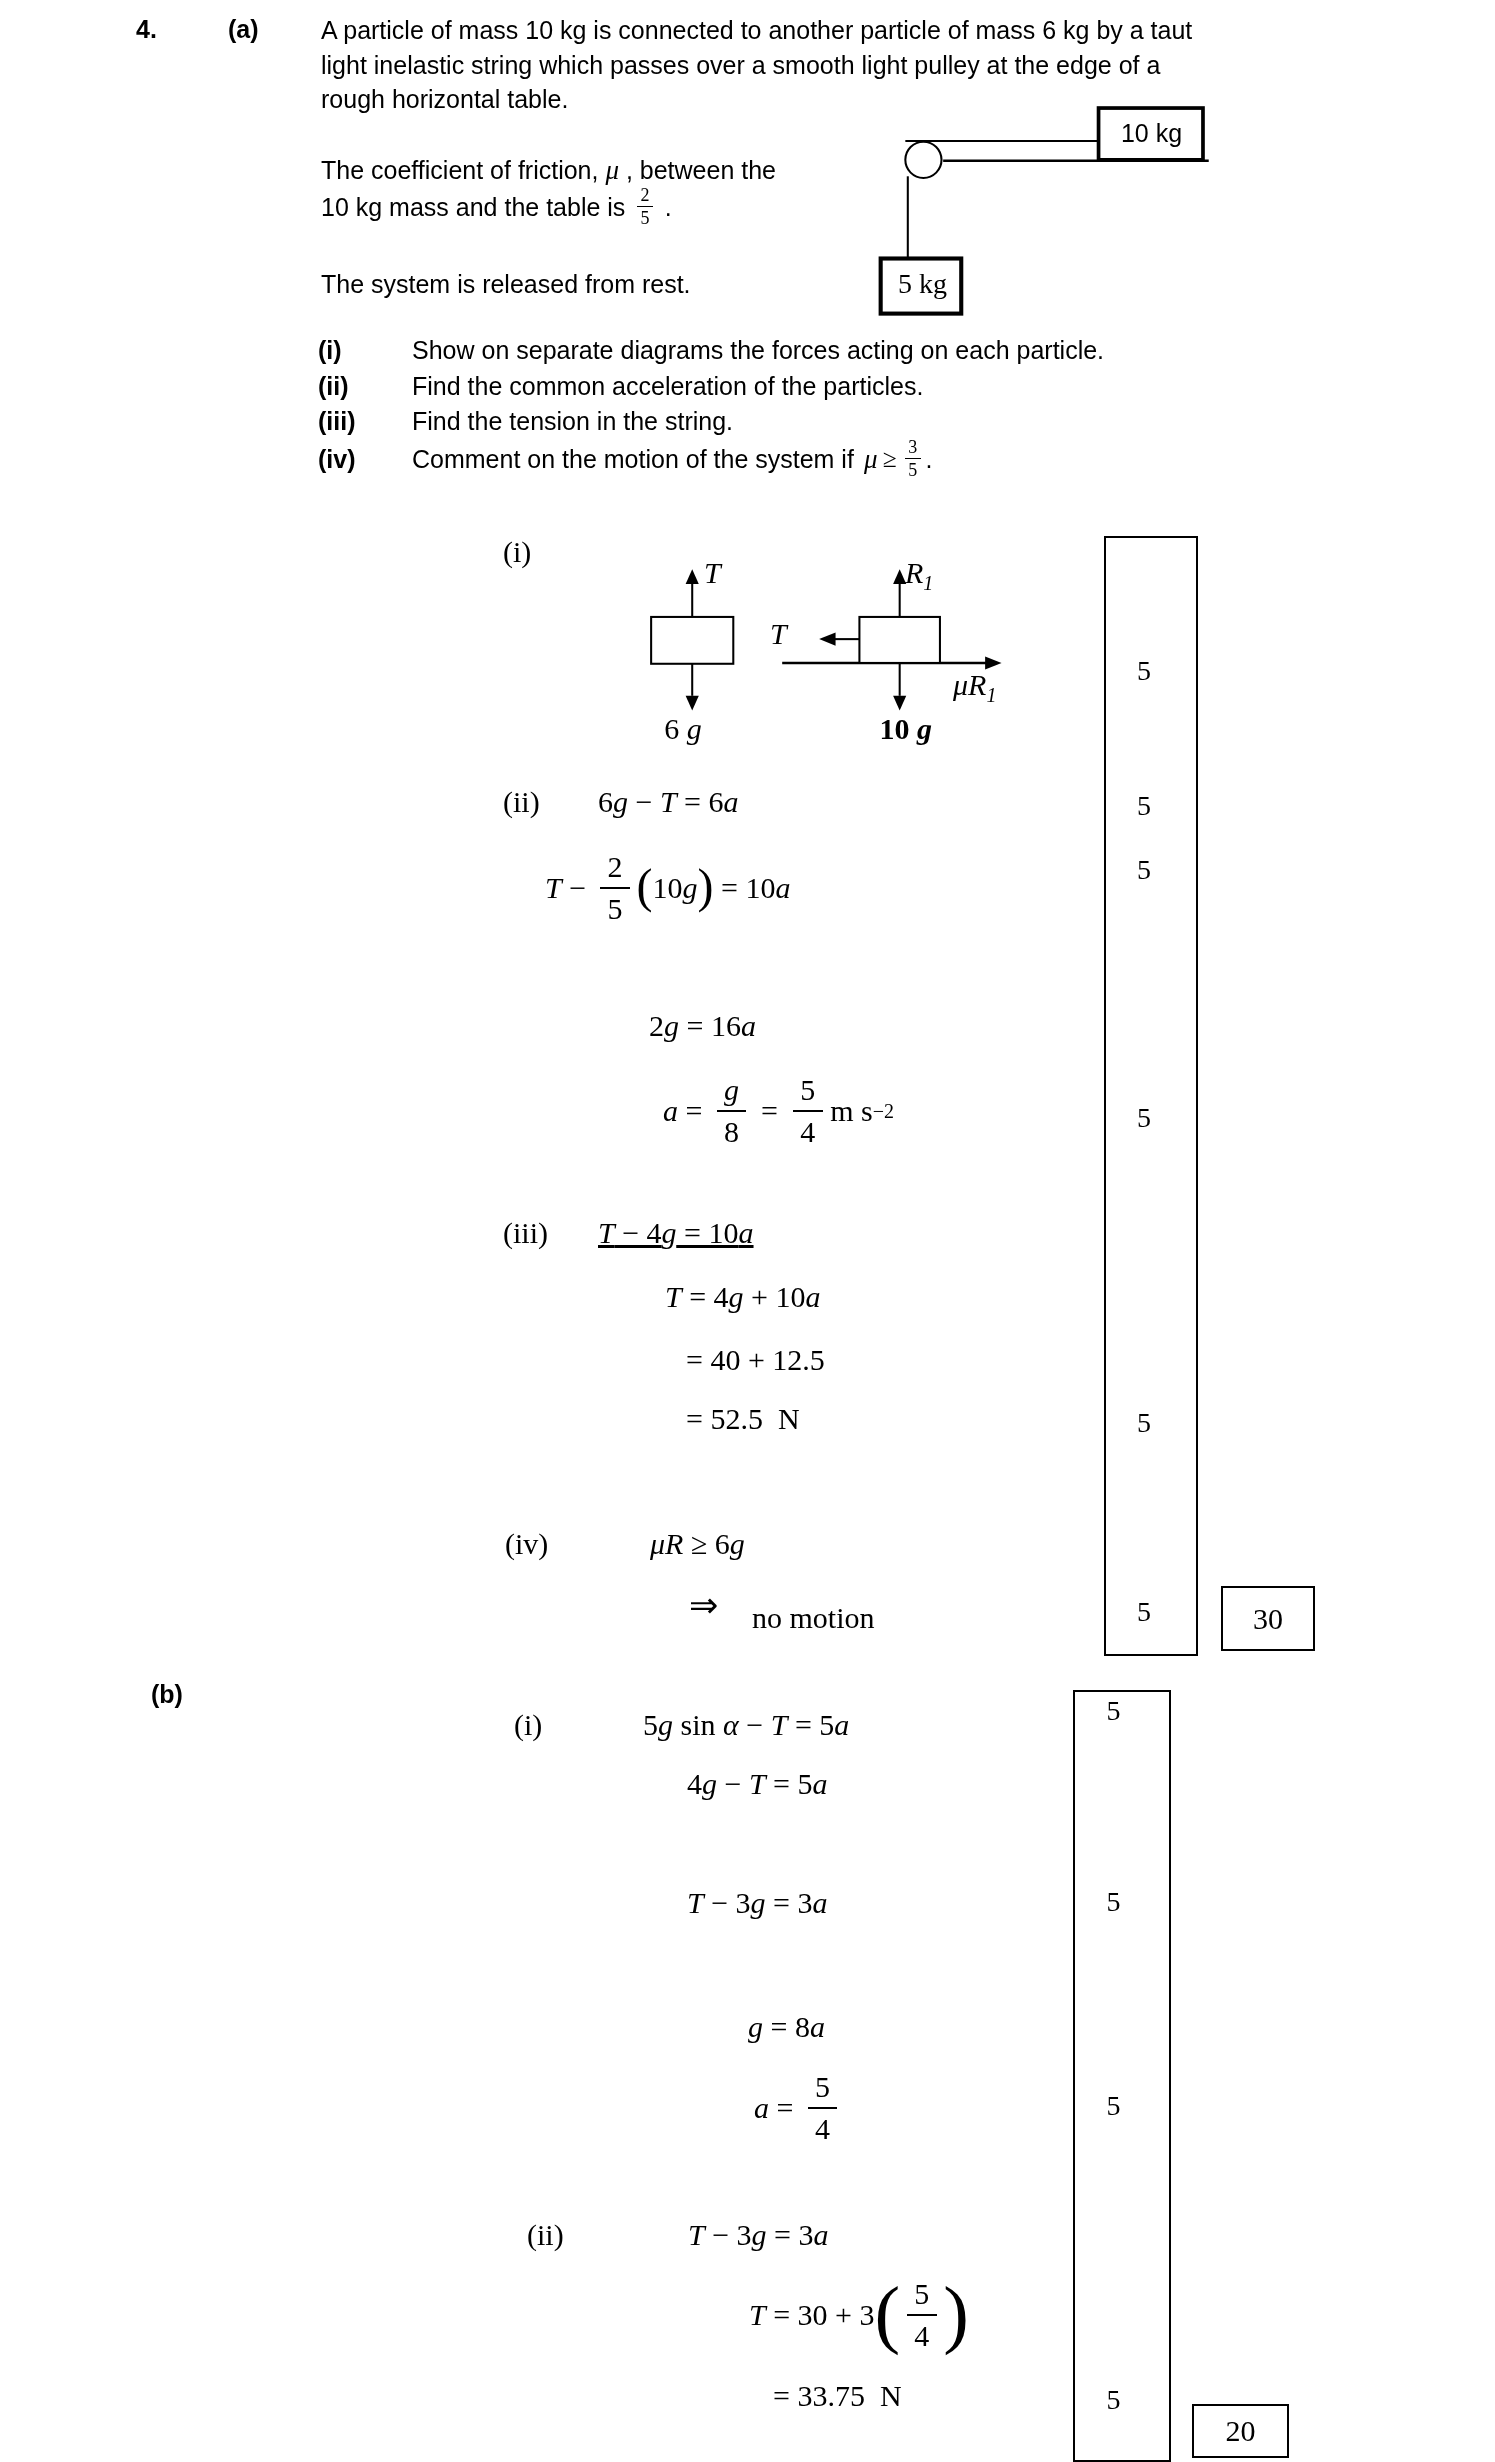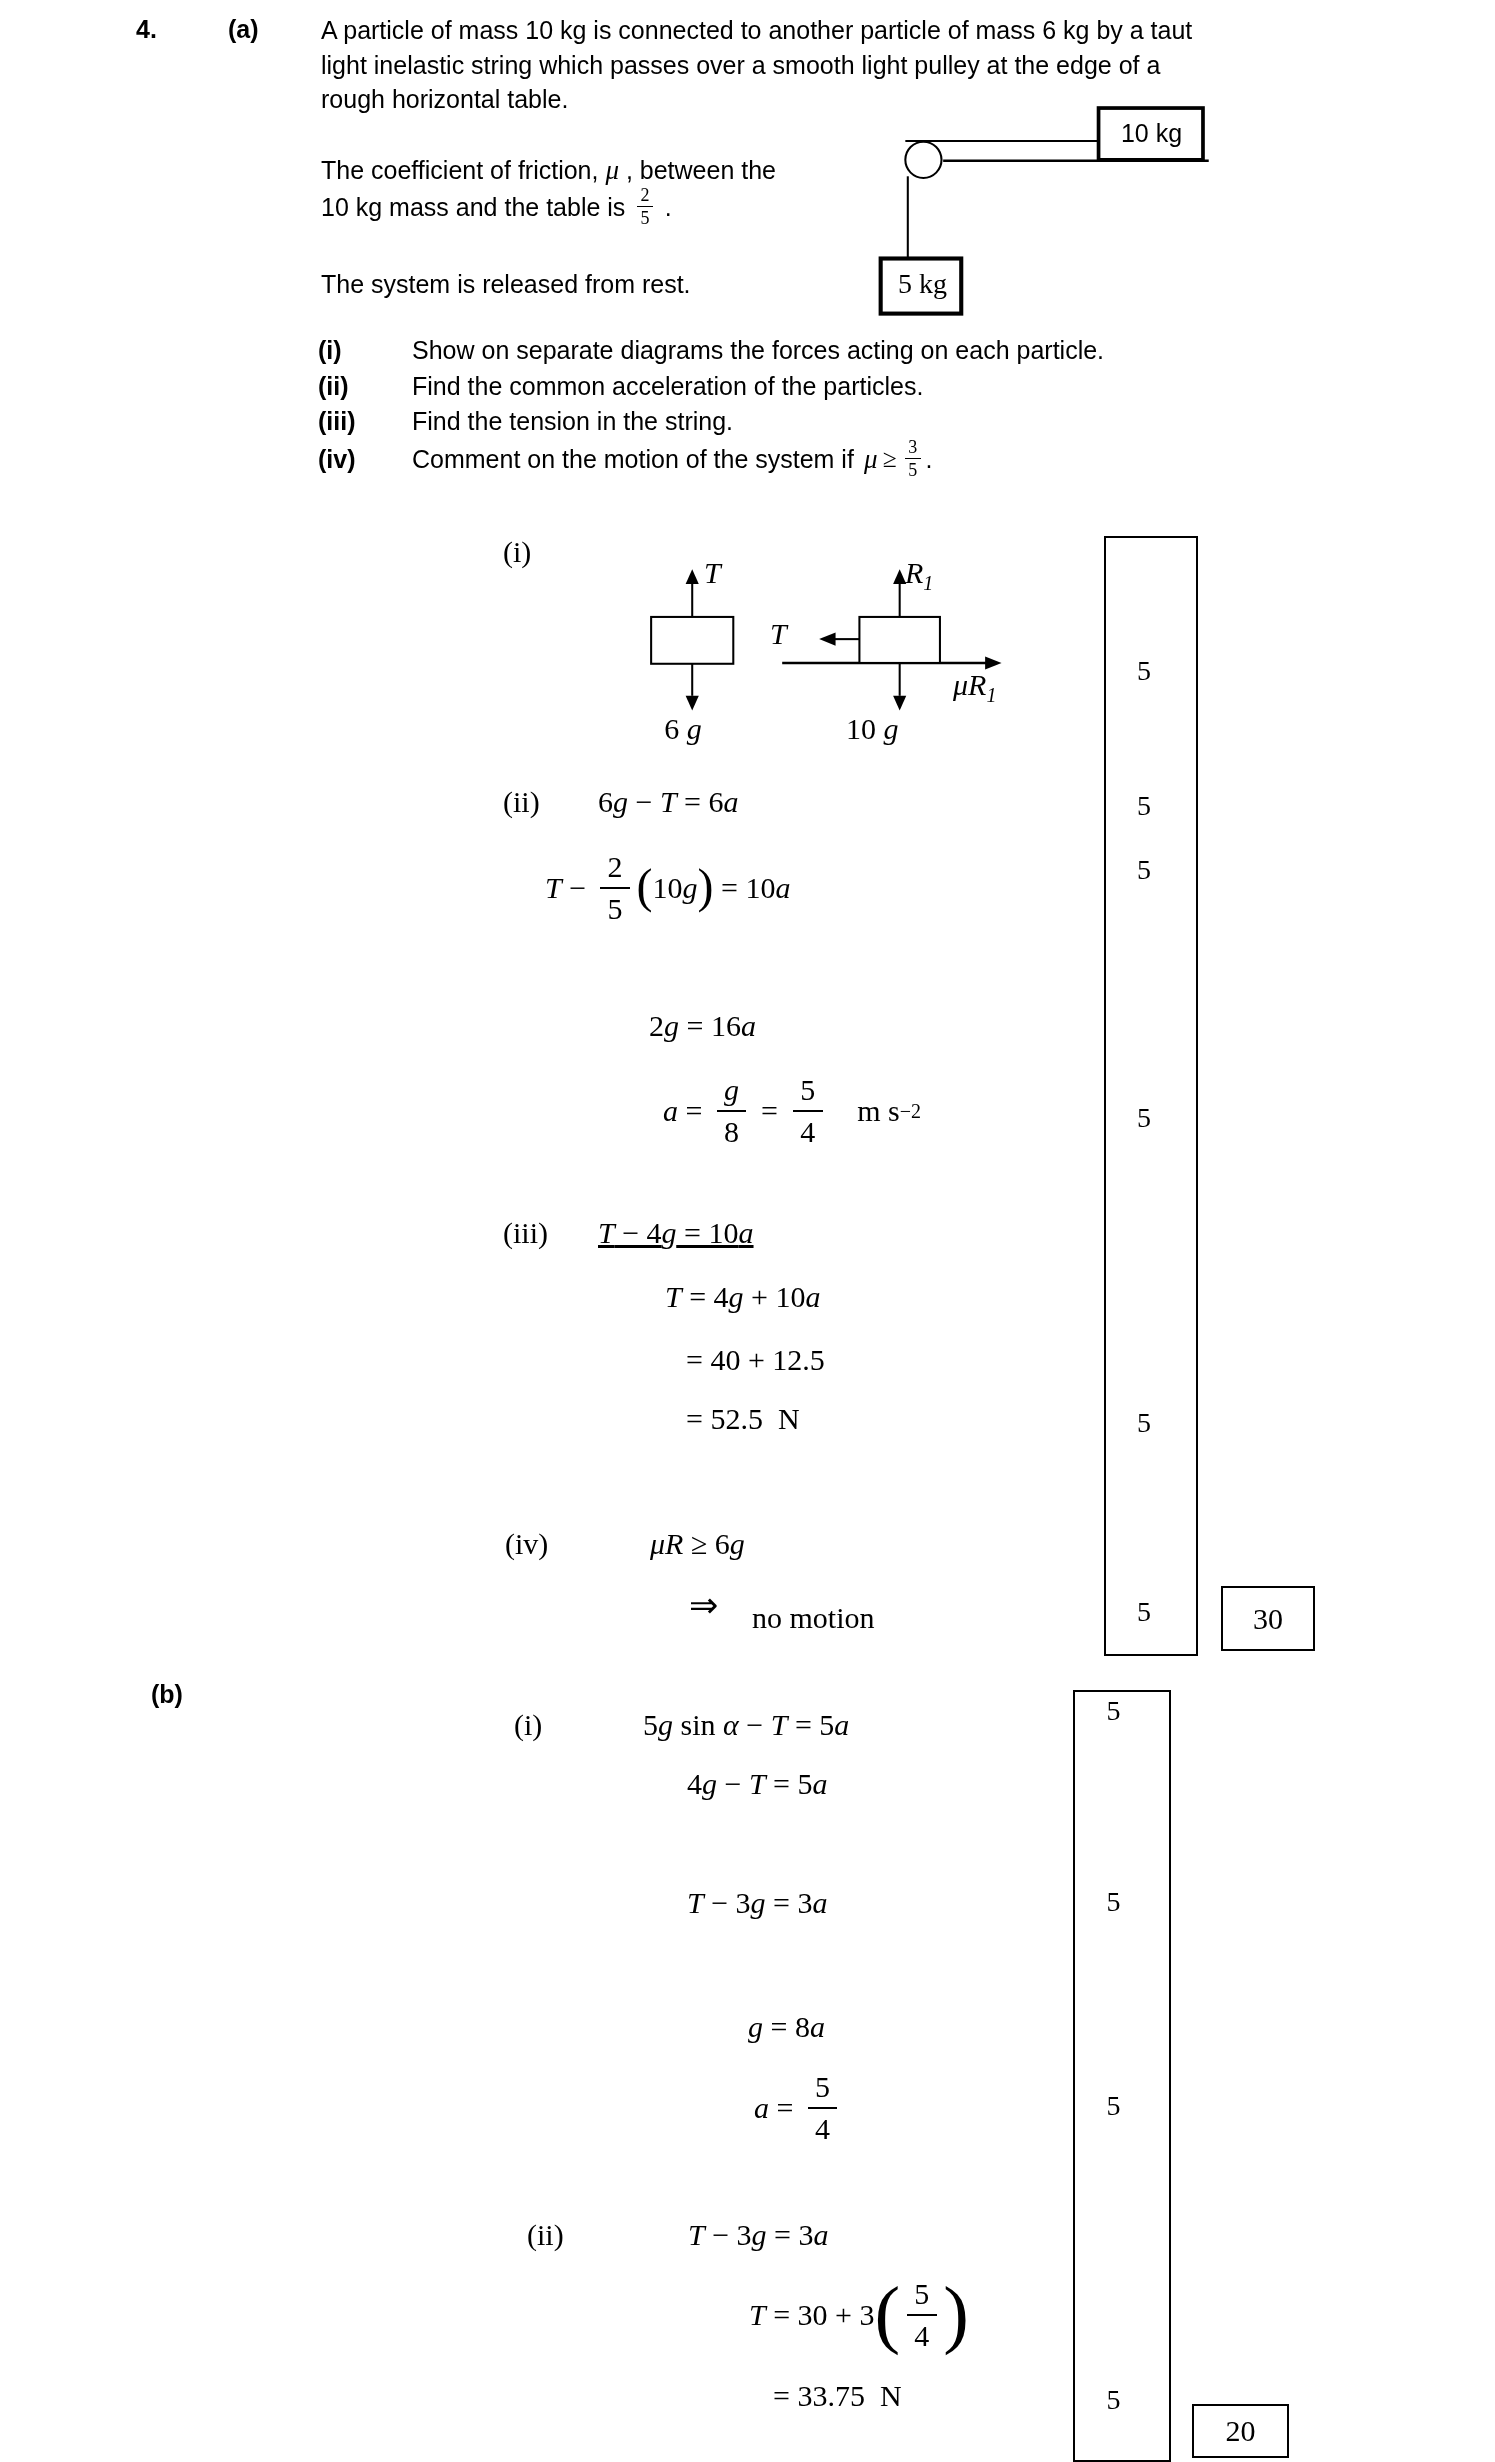--- a/index.html
+++ b/index.html
@@ -17,21 +17,21 @@
   .frac{display:inline-flex;flex-direction:column;align-items:center;margin:0 6.6px;font-family:"Liberation Serif",serif;font-size:30px;line-height:1.15;}
   .fnum{display:block;padding:0 7.4px 2.5px;border-bottom:2.1px solid #000;text-align:center;}
   .fden{display:block;padding-top:2.5px;text-align:center;}
   
   .sfrac{display:inline-flex;flex-direction:column;align-items:center;margin:0 5px;font-family:"Liberation Serif",serif;font-size:18px;line-height:1.05;}
   .sfrac .fnum{border-bottom:1.6px solid #000;padding:0 3.3px 0.8px;}
   .paren{font-family:"Liberation Serif",serif;font-size:48px;font-weight:400;line-height:0;transform:translateY(-1.6px);}
   .paren-xl{font-family:"Liberation Serif",serif;font-size:77px;font-weight:400;line-height:0;transform:translateY(-2.5px);}
   .supr{font-family:"Liberation Serif",serif;font-size:20px;vertical-align:16.5px;}
   .subi{font-family:"Liberation Serif",serif;font-size:20px;font-style:italic;vertical-align:-6.6px;}
-  .unit{font-family:"Liberation Serif",serif;font-size:30px;margin-left:28px;white-space:pre;}
+  .unit{font-family:"Liberation Serif",serif;font-size:30px;margin-left:1px;white-space:pre;}
   .qmu{font-family:"Liberation Serif",serif;font-style:italic;font-size:27px;}
   .qmath{font-family:"Liberation Serif",serif;font-size:25.5px;}
   .markbox{border:2.5px solid #000;background:#fff;}
   .marknum{font-family:"Liberation Serif",serif;font-size:28px;text-align:center;}
   .totalbox{border:2.5px solid #000;display:flex;align-items:center;justify-content:center;font-family:"Liberation Serif",serif;font-size:30px;}
   .ilabel{display:inline-block;width:94px;flex-shrink:0;}
   svg{display:block;}
 </style>
 </head>
 <body>
@@ -115,21 +115,21 @@
     <line x1="154" y1="62" x2="154" y2="20" stroke="#000" stroke-width="2.5"></line>
     <polygon points="154,4 146,22 162,22" fill="#000"></polygon>
     <line x1="105" y1="89" x2="74" y2="89" stroke="#000" stroke-width="2.5"></line>
     <polygon points="56,89 76,81 76,97" fill="#000"></polygon>
     <line x1="154" y1="118" x2="154" y2="158" stroke="#000" stroke-width="2.5"></line>
     <polygon points="154,176 146,158 162,158" fill="#000"></polygon>
   </svg>
   <span class="abs mth" style="left:905px;top:556px;"><i>R</i><sub class="subi">1</sub></span>
   <span class="abs mth" style="left:770px;top:617px;"><i>T</i></span>
   <span class="abs mth" style="left:953px;top:668px;"><i>μR</i><sub class="subi">1</sub></span>
-  <div class="abs mth" style="left:846px;top:712px;width:86px;text-align:left;">10 <i>g</i></div>
+  <div class="abs mth" style="left:846px;top:712px;width:86px;text-align:right;font-weight:bold;">10 <i>g</i></div>
 
   <span class="abs lbl" style="left:503px;top:785px;">(ii)</span>
   <span class="abs mth" style="left:598px;top:785px;">6<i>g</i> − <i>T</i> = 6<i>a</i></span>
 
   <div class="abs row" style="left:545px;top:847px;height:82px;">
     <span class="mth"><i>T</i> − </span>
     <span class="frac">
       <span class="fnum">2</span>
       <span class="fden">5</span>
     </span>

